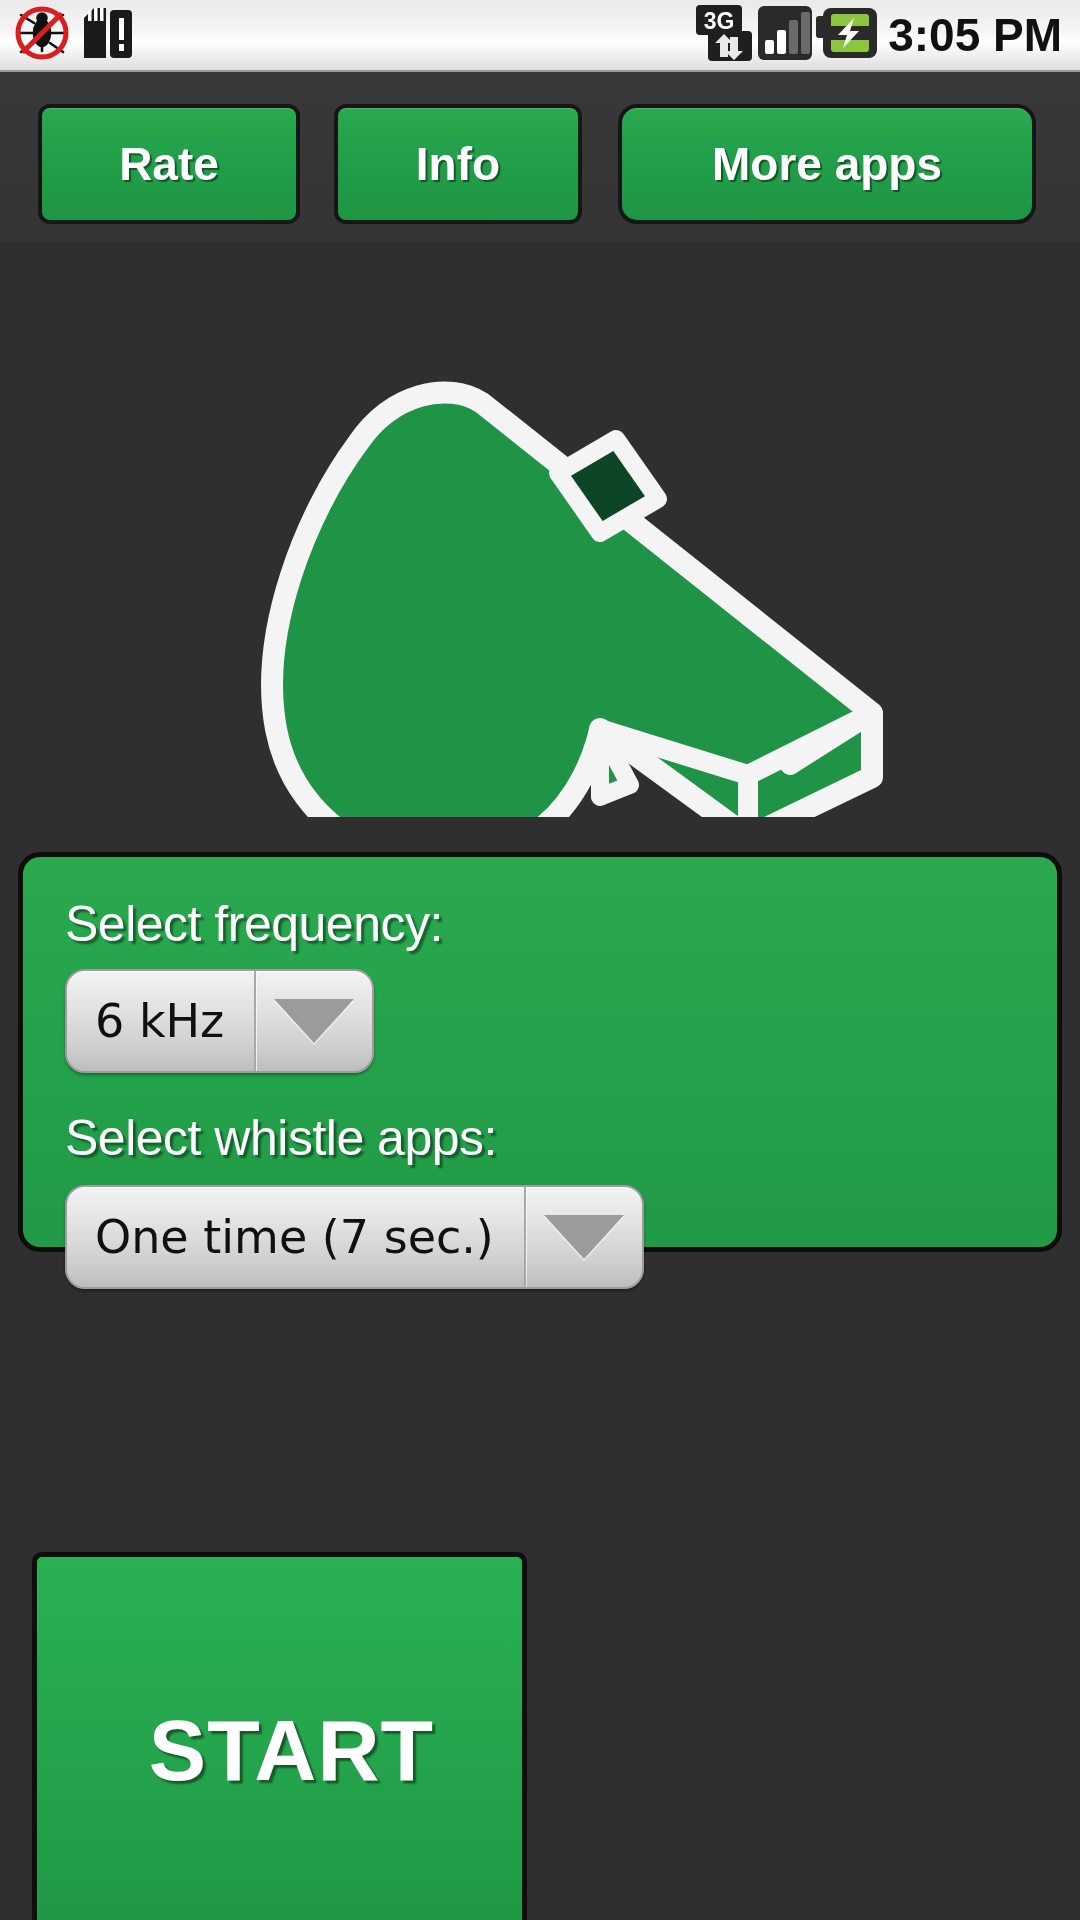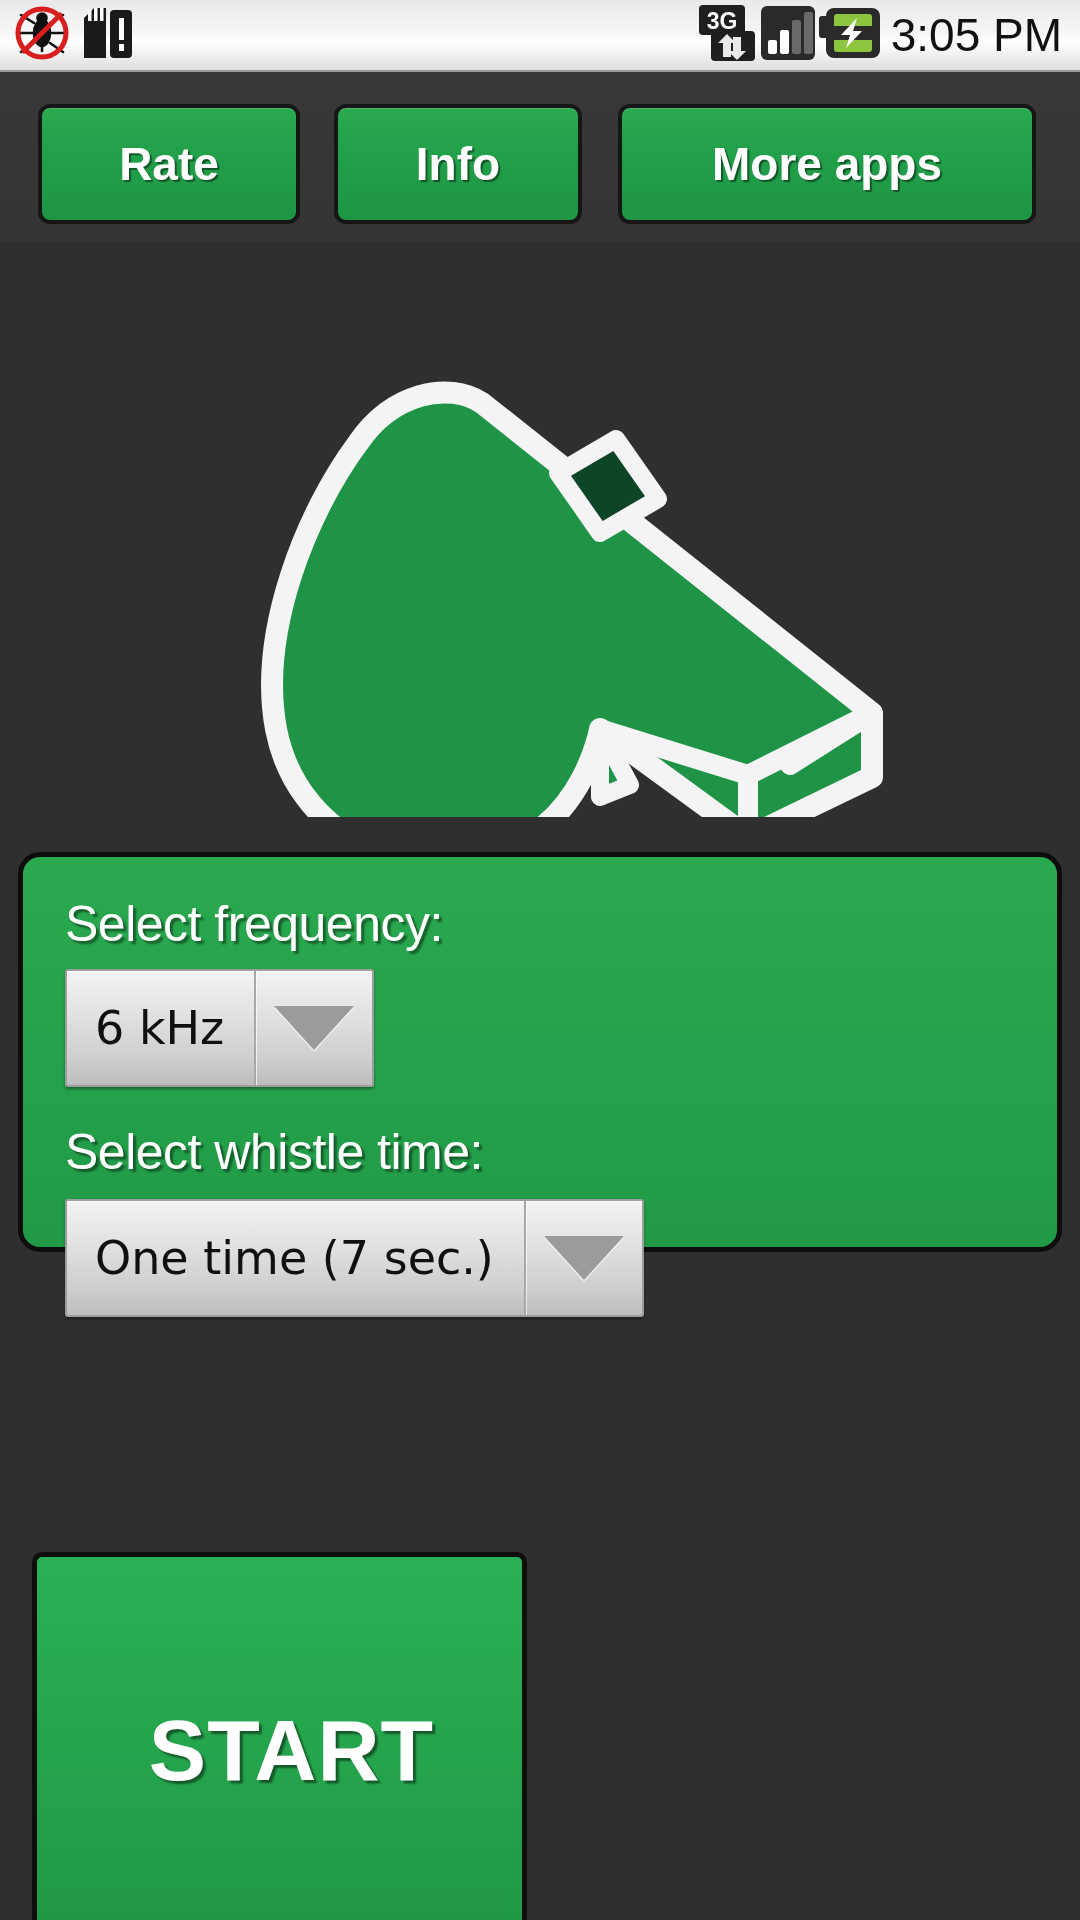--- a/index.html
+++ b/index.html
@@ -13,21 +13,21 @@
   
   .statusbar{
     position:absolute; left:0; top:0; width:1080px; height:72px;
     background:linear-gradient(to bottom,#e9e9e9 0%,#f6f6f6 45%,#ffffff 60%,#dedede 100%);
     border-bottom:2px solid #9a9a9a;
     display:flex; align-items:center;
   }
   .sb-left{ display:flex; align-items:center; gap:10px; padding-left:14px; }
   .sb-right{ display:flex; align-items:center; gap:0; margin-left:auto; padding-right:18px; }
   .sb-clock{
-    font-size:46px; font-weight:normal; color:#111;
+    font-size:46px; font-weight:bold; color:#111;
     letter-spacing:0px; margin-left:8px;
     font-family:"Liberation Sans", sans-serif;
   }
 
   
   .topbar{
     position:absolute; left:0; top:72px; width:1080px; height:170px;
     background:linear-gradient(to bottom,#383838 0%,#343434 100%);
   }
   .topbtn{
@@ -37,21 +37,21 @@
     display:flex; align-items:center; justify-content:center;
     box-shadow:inset 0 1px 0 rgba(255,255,255,.18);
   }
   .topbtn span{
     color:#ffffff; font-size:46px; font-weight:bold;
     text-shadow:2px 2px 1px rgba(0,0,0,.45);
     white-space:nowrap;
   }
   #btn-rate     { left:38px;  width:262px; }
   #btn-info     { left:334px; width:248px; }
-  #btn-moreapps { left:618px; width:418px; }
+  #btn-moreapps { left:618px; width:418px;border-radius:19px; }
 
   
   .logo-area{
     position:absolute; left:0; top:242px; width:1080px; height:610px;
     display:flex; align-items:center; justify-content:center;
   }
   .logo-area svg{ width:820px; height:540px; }
 
   
   .panel{
@@ -59,24 +59,24 @@
     background:linear-gradient(to bottom,#2aa94f 0%,#24a24b 50%,#219a47 100%);
     border:5px solid #0d0d0d; border-radius:22px;
     padding:38px 0 0 42px;
   }
   .panel-label{
     color:#ffffff; font-size:50px; font-weight:normal;
     text-shadow:3px 3px 2px rgba(0,0,0,.42);
     letter-spacing:-0.5px; white-space:nowrap;
   }
   .spinner{
-    margin-top:18px; height:118px;
+    margin-top:18px; height:104px;
     display:inline-flex; align-items:stretch;
     background:linear-gradient(to bottom,#f3f3f3 0%,#e3e3e3 35%,#cfcfcf 75%,#bdbdbd 100%);
-    border:2px solid #9d9d9d; border-radius:3px;
+    border:2px solid #9d9d9d; border-radius:20px;
     box-shadow:0 2px 3px rgba(0,0,0,.35), inset 0 1px 0 rgba(255,255,255,.85);
     overflow:hidden;
     text-align:right;
   }
   .spinner-value{
     display:flex; align-items:center;
     padding:0 30px 0 28px;
     font-size:46px; color:#101010;
     font-family:"DejaVu Sans", sans-serif;
     white-space:nowrap;
@@ -239,21 +239,21 @@
 
   <div class="panel-label">Select frequency:</div>
 
   <div class="spinner" id="spinner-frequency">
     <div class="spinner-value">6 kHz</div>
     <div class="spinner-arrowbox">
       <span class="tri"></span>
     </div>
   </div>
 
-  <div class="panel-label" id="label-mode">Select whistle time:</div>
+  <div class="panel-label" id="label-mode">Select whistle apps:</div>
 
   <div class="spinner" id="spinner-mode">
     <div class="spinner-value">One time (7 sec.)</div>
     <div class="spinner-arrowbox">
       <span class="tri"></span>
     </div>
   </div>
 
 </div>
 

